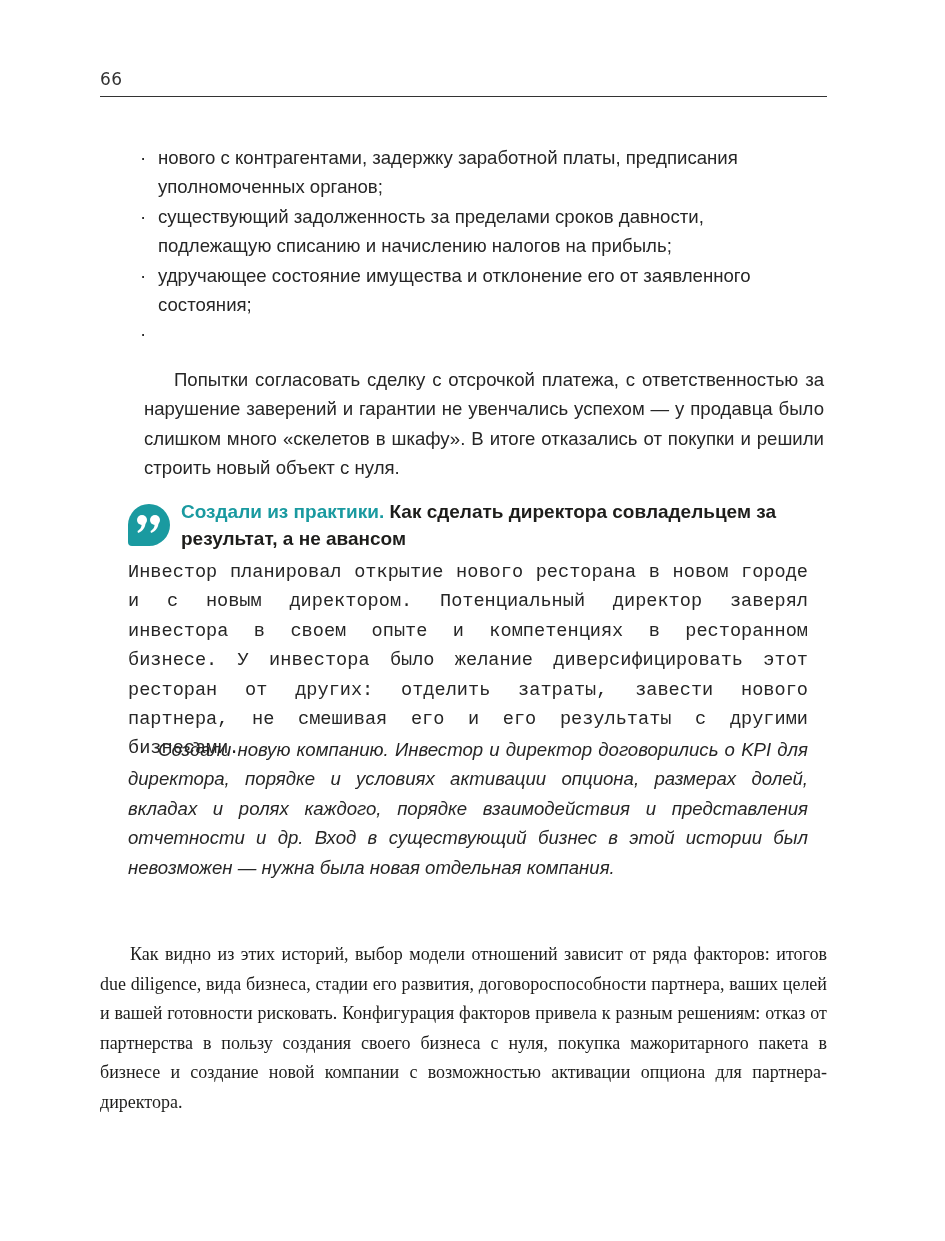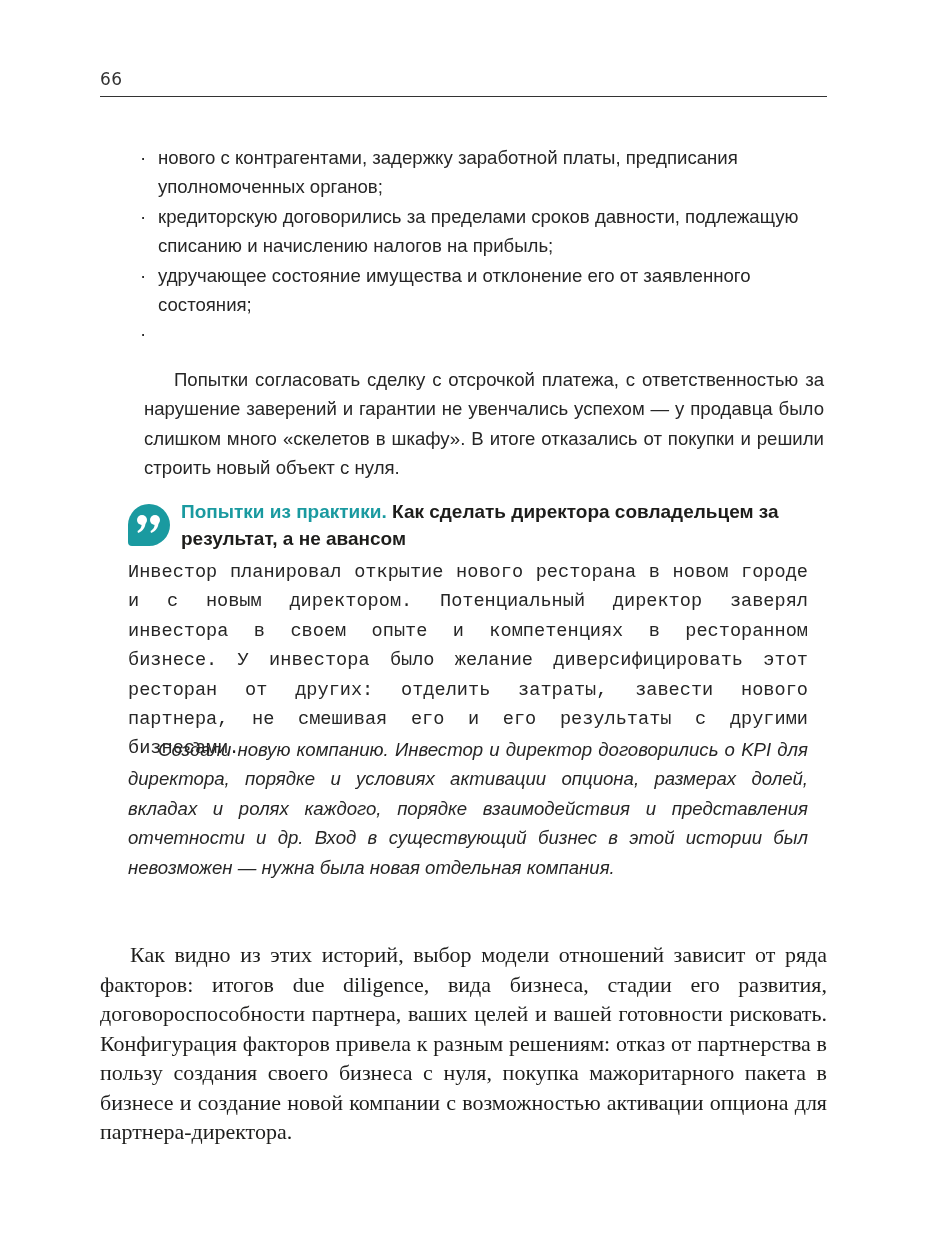--- a/index.html
+++ b/index.html
@@ -15,48 +15,48 @@
 
   .case-box { position: absolute; left: 128px; top: 498px; width: 700px; }
   .quote-icon { position: absolute; left: 0; top: 6px; width: 42px; height: 42px; background: #1a9aa0; border-radius: 21px 21px 21px 4px; color: #fff; }
   .quote-icon svg { position: absolute; left: 8px; top: 10px; }
   .case-title { position: absolute; left: 53px; top: 0; width: 620px; font-family: "Liberation Sans", sans-serif; font-weight: bold; font-size: 19px; line-height: 27px; color: #1d1d1b; }
   .case-label { color: #1a9aa0; }
 
   .case-p1 { position: absolute; left: 128px; top: 558px; width: 680px; margin: 0; text-align: justify; text-align-last: left; font-family: Liberation Mono, monospace; }
   .case-p2 { position: absolute; left: 128px; top: 735px; width: 680px; margin: 0; text-align: justify; text-indent: 30px; font-style: italic; }
 
-  .serif-para { position: absolute; left: 100px; top: 940px; width: 727px; margin: 0; font-family: "Liberation Serif", serif; font-size: 22px; line-height: 29.5px; color: #1d1d1b; text-align: justify; text-indent: 30px; }
+  .serif-para { position: absolute; left: 100px; top: 940px; width: 727px; margin: 0; font-family: "Liberation Serif", serif; font-size: 18px; line-height: 29.5px; color: #1d1d1b; text-align: justify; text-indent: 30px; }
 </style>
 </head>
 <body>
 
 <div class="page-number">66</div>
 <div class="header-rule"></div>
 
 <ul class="bullets sans">
   <li><span class="bullet-dot">·</span><span>нового с контрагентами, задержку заработной платы, предписания уполномоченных органов;</span></li>
-  <li><span class="bullet-dot">·</span><span>кредиторскую договорились за пределами сроков давности, подлежащую списанию и начислению налогов на прибыль;</span></li>
+  <li><span class="bullet-dot">·</span><span>существующий задолженность за пределами сроков давности, подлежащую списанию и начислению налогов на прибыль;</span></li>
   <li><span class="bullet-dot">·</span><span>удручающее состояние имущества и отклонение его от заявленного состояния;</span></li>
   <li><span class="bullet-dot">·</span></li>
 </ul>
 
 <p class="para1 sans">Попытки согласовать сделку с отсрочкой платежа, с ответственностью за нарушение заверений и гарантии не увенчались успехом — у продавца было слишком много «скелетов в шкафу». В итоге отказались от покупки и решили строить новый объект с нуля.</p>
 
 <div class="case-box">
   <div class="quote-icon">
     <svg width="26" height="20" viewBox="0 0 26 20">
       <circle cx="6" cy="6" r="5" fill="#fff"></circle>
       <path d="M9.5 7 C10 13 7 17 2 19 L1.5 17 C5 15 6 12 5.5 9 Z" fill="#fff"></path>
       <circle cx="19" cy="6" r="5" fill="#fff"></circle>
       <path d="M22.5 7 C23 13 20 17 15 19 L14.5 17 C18 15 19 12 18.5 9 Z" fill="#fff"></path>
     </svg>
   </div>
   <div class="case-title">
-    <span class="case-label">Попытки из практики.</span>
+    <span class="case-label">Создали из практики.</span>
     <span>Как сделать директора совладельцем за результат, а не авансом</span>
   </div>
 </div>
 
 <p class="case-p1 sans">Инвестор планировал открытие нового ресторана в новом городе и с новым директором. Потенциальный директор заверял инвестора в своем опыте и компетенциях в ресторанном бизнесе. У инвестора было желание диверсифицировать этот ресторан от других: отделить затраты, завести нового партнера, не смешивая его и его результаты с другими бизнесами.</p>
 <p class="case-p2 sans">Создали новую компанию. Инвестор и директор договорились о KPI для директора, порядке и условиях активации опциона, размерах долей, вкладах и ролях каждого, порядке взаимодействия и представления отчетности и др. Вход в существующий бизнес в этой истории был невозможен — нужна была новая отдельная компания.</p>
 
 <p class="serif-para">Как видно из этих историй, выбор модели отношений зависит от ряда факторов: итогов due diligence, вида бизнеса, стадии его развития, договороспособности партнера, ваших целей и вашей готовности рисковать. Конфигурация факторов привела к разным решениям: отказ от партнерства в пользу создания своего бизнеса с нуля, покупка мажоритарного пакета в бизнесе и создание новой компании с возможностью активации опциона для партнера-директора.</p>
 
 </body></html>

